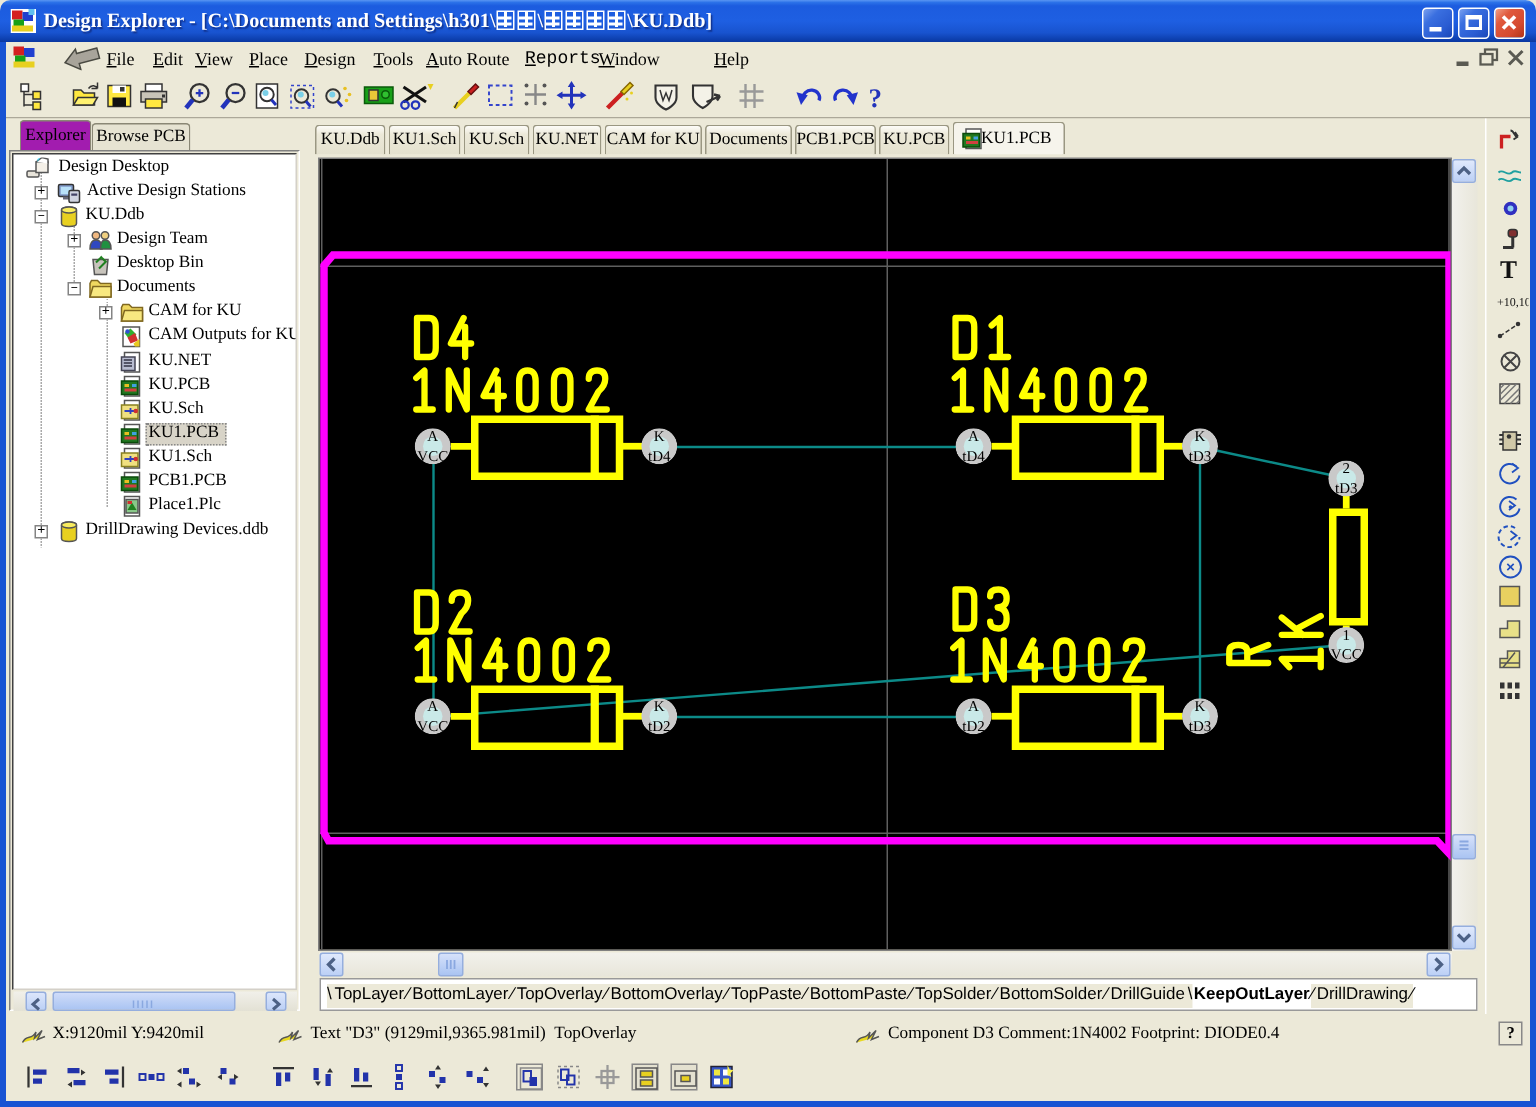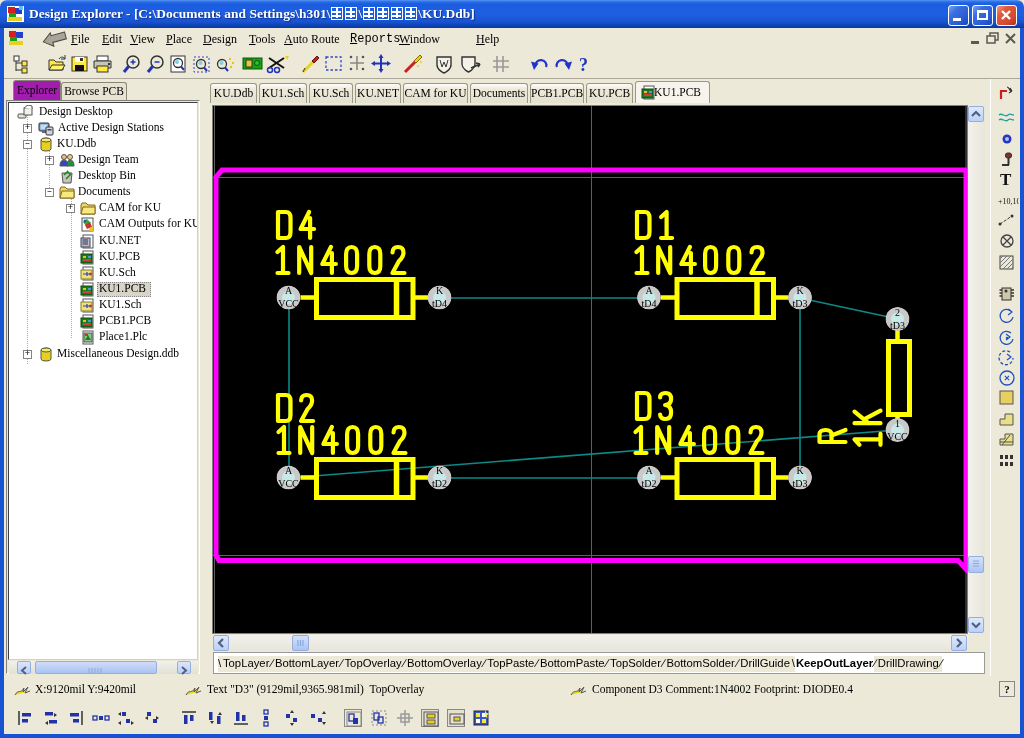--- a/index.html
+++ b/index.html
@@ -378,21 +378,21 @@
               <rect x="5" y="4" width="3" height="2" fill="#d03030"></rect>
             </svg></span>
           <span class="tlab" style="left:90px;">Place1.Plc</span>
         </div>
       <div class="trow" style="top:244px;">
           <span class="pmbox" style="left:14px;">+</span>
           <span class="ticon" style="left:29px;"><svg width="16" height="15">
               <path d="M3 3 Q3 1 8 1 Q13 1 13 3 L13 12 Q13 14 8 14 Q3 14 3 12 Z" fill="#e8d020" stroke="#555"></path>
               <ellipse cx="8" cy="3" rx="5" ry="2" fill="#f8ec60" stroke="#555"></ellipse>
             </svg></span>
-          <span class="tlab" style="left:48px;">Miscellaneous Design.ddb</span>
+          <span class="tlab" style="left:48px;">DrillDrawing Devices.ddb</span>
         </div>
     </div>
 
     <div class="abs" style="left:2px;top:560px;width:189px;height:13px;background:linear-gradient(180deg,#f1f0ea,#e3e1d4);">
       <div class="abs" style="left:8px;top:0px;width:14px;height:13px;border:1px solid #95aede;border-radius:2px;background:linear-gradient(180deg,#dce6fb,#bcd0f6);"><svg width="12" height="11">
             <path d="M8 2 L4 5.5 L8 9" stroke="#4d6185" stroke-width="2" fill="none"></path>
           </svg></div>
       <div class="abs" style="left:26px;top:0px;width:122px;height:13px;border:1px solid #95aede;border-radius:2px;background:linear-gradient(180deg,#cfdcf9,#aac4f2);">
         <svg width="120" height="11">
             <path d="M53 3 V8 M56 3 V8 M59 3 V8 M62 3 V8 M65 3 V8" stroke="#8aa8e0" stroke-width="1"></path>

